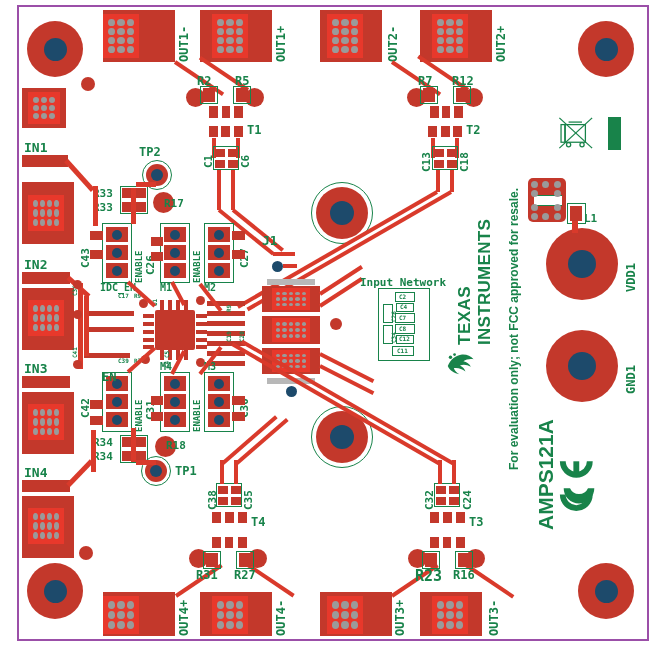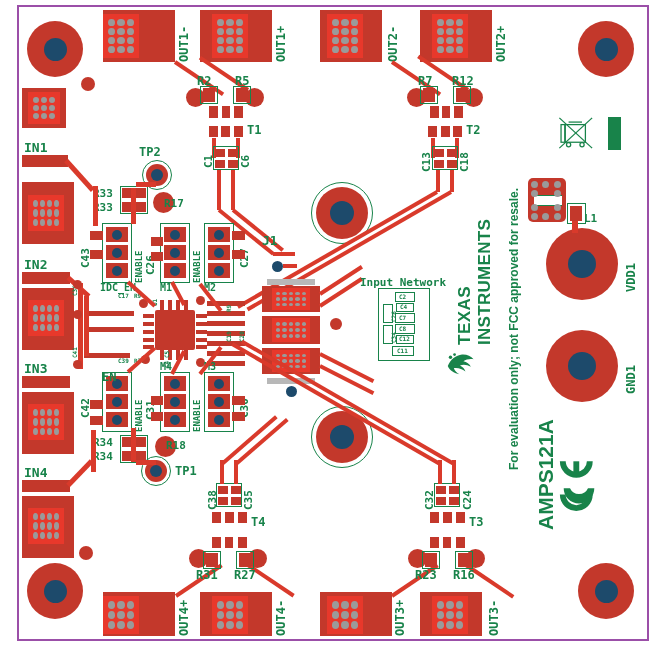--- a/index.html
+++ b/index.html
@@ -638,21 +638,21 @@
   <div class="abs smd" style="left:430px;top:537px;width:9px;height:11px;"></div>
   <div class="abs smd" style="left:443px;top:537px;width:8px;height:11px;"></div>
   <div class="abs smd" style="left:456px;top:537px;width:9px;height:11px;"></div>
 
   <div class="abs tpad" style="left:408px;top:549px;width:19px;height:19px;"></div>
   <div class="abs tpad" style="left:466px;top:549px;width:19px;height:19px;"></div>
   <div class="abs smd" style="left:425px;top:553px;width:12px;height:14px;"></div>
   <div class="abs smd" style="left:458px;top:553px;width:12px;height:14px;"></div>
   <div class="abs smdsilk" style="left:422px;top:551px;width:18px;height:18px;"></div>
   <div class="abs smdsilk" style="left:455px;top:551px;width:18px;height:18px;"></div>
-  <div class="abs silk" style="left:415px;top:569px;font-size:12px;">R23</div>
+  <div class="abs silk" style="left:415px;top:569px;font-size:15px;">R23</div>
   <div class="abs silk" style="left:453px;top:569px;font-size:12px;">R16</div>
 
   <div class="abs trace" style="left:438px;top:460px;width:4px;height:24px;"></div>
   <div class="abs trace" style="left:452px;top:460px;width:4px;height:24px;"></div>
   <div class="abs trace" style="left:440px;top:462px;width:240px;height:4px;transform:rotate(-150deg);"></div>
   <div class="abs trace" style="left:454px;top:462px;width:245px;height:4px;transform:rotate(-150deg);"></div>
 
   <div class="abs silk rot90" style="left:534px;top:192px;font-size:11px;">C5</div>
   <div class="abs cu" style="left:528px;top:178px;width:38px;height:44px;border-radius:5px;"></div>
   <div class="abs" style="left:534px;top:195px;width:28px;height:9px;background:#ffffff;border-top:1px solid #18834A;border-bottom:1px solid #18834A;"></div>

